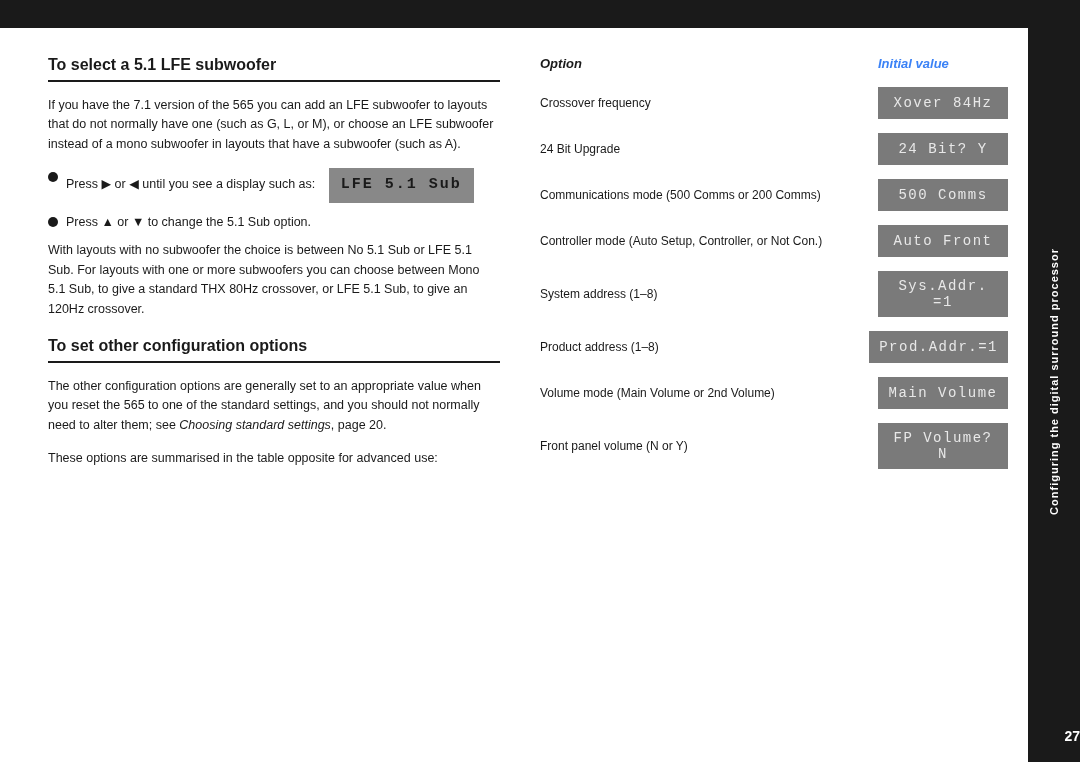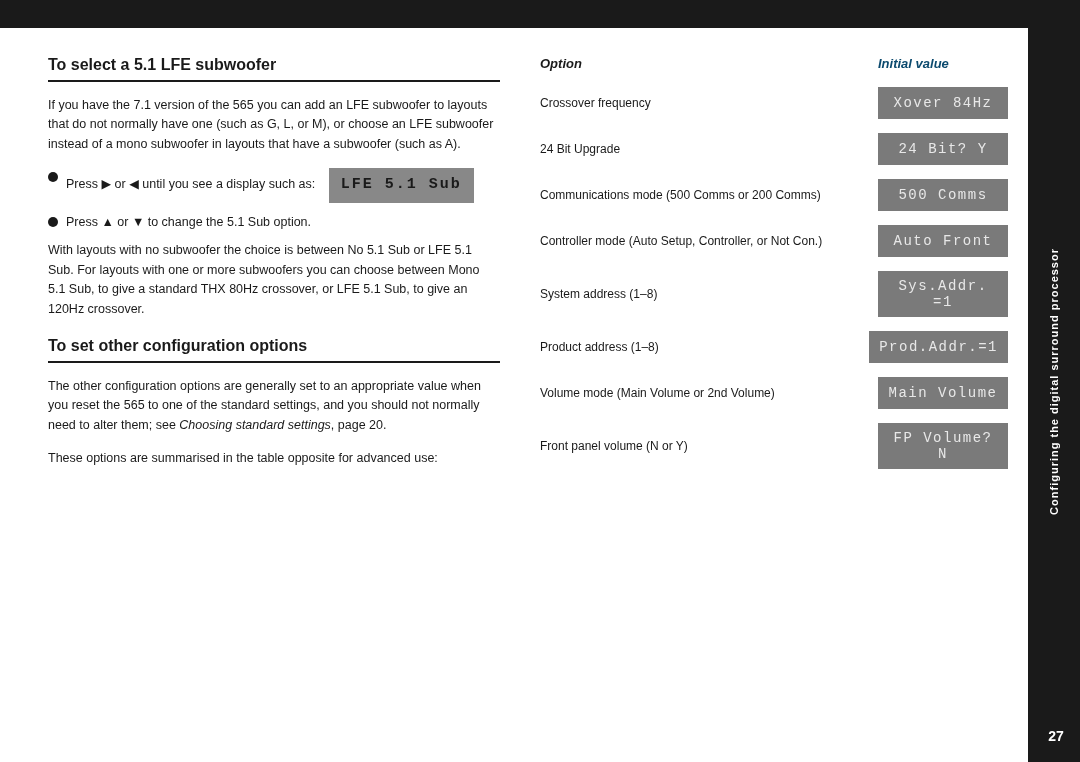--- a/index.html
+++ b/index.html
@@ -51,21 +51,21 @@
     }
 
     .page-number {
       position: absolute;
       bottom: 18px;
       right: 0;
       width: 48px;
       color: #ffffff;
       font-size: 14px;
       font-weight: bold;
-      text-align: center;
+      text-align: right;
     }
 
     
     .main-content {
       position: absolute;
       top: 28px;
       left: 0;
       right: 52px;
       bottom: 0;
       display: flex;
@@ -156,21 +156,21 @@
       font-size: 13px;
       font-weight: bold;
       color: #1a1a1a;
     }
 
     .value-col {
       flex: 0 0 130px;
       font-style: italic;
       font-size: 13px;
       font-weight: bold;
-      color: #0c4a6e;
+      color: #3b82f6;
     }
 
     .option-row {
       display: flex;
       align-items: center;
       margin-bottom: 14px;
       gap: 22px;
     }
 
     .option-label {

